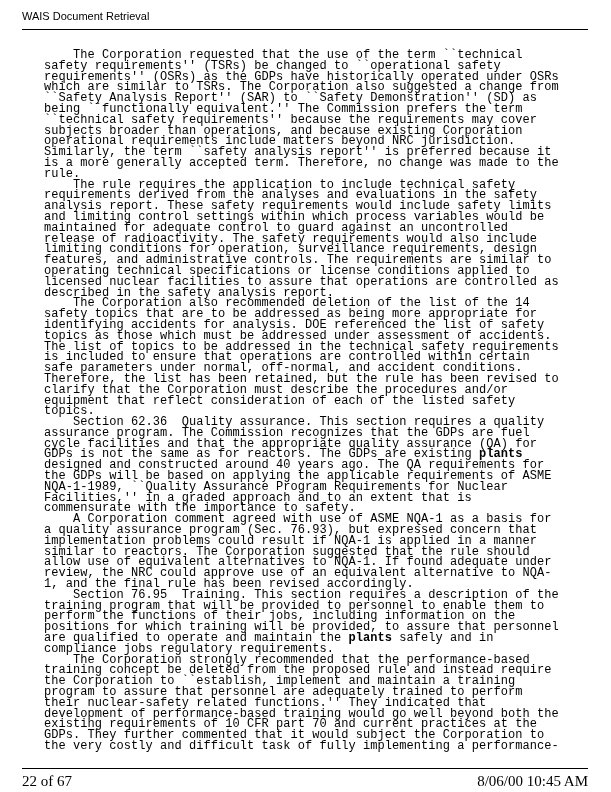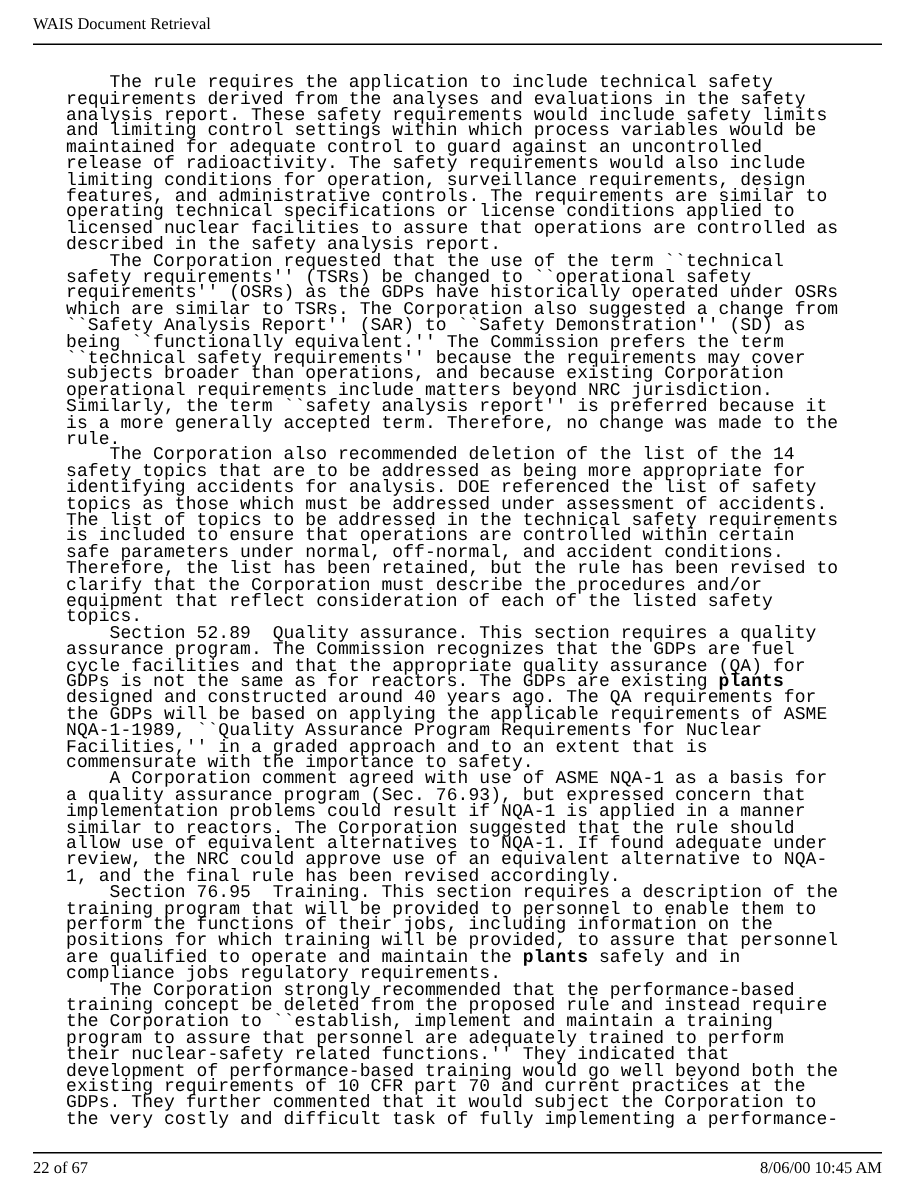--- a/index.html
+++ b/index.html
@@ -16,21 +16,21 @@
     overflow: hidden;
   }
   .print-header {
     position: absolute;
     top: 10px;
     left: 22px;
     right: 23px;
     display: flex;
     justify-content: space-between;
     align-items: baseline;
-    font-family: Liberation Serif, serif;
+    font-family: Liberation Sans, sans-serif;
     flex-direction: column;
   }
   .print-header .title {
     font-size: 11px;
     white-space: nowrap;
   }
   .print-header .url {
     font-size: 10px;
     white-space: nowrap;
   }
@@ -71,66 +71,66 @@
   }
   .print-footer {
     position: absolute;
     top: 773px;
     left: 22px;
     right: 23px;
     display: flex;
     justify-content: space-between;
     align-items: baseline;
     font-family: "Liberation Serif", serif;
-    font-size: 11px;
+    font-size: 15px;
   }
 </style>
 </head>
 <body>
 
 <div class="page">
 
   <div class="print-header">
     <span class="title">WAIS Document Retrieval</span>
   </div>
 
   <div class="header-rule"></div>
 
-  <div class="doc-body"><div class="paragraph"><span>    The rule requires the application to include technical safety
-requirements derived from the analyses and evaluations in the safety
-analysis report. These safety requirements would include safety limits
-and limiting control settings within which process variables would be
-maintained for adequate control to guard against an uncontrolled
-release of radioactivity. The safety requirements would also include
-limiting conditions for operation, surveillance requirements, design
-features, and administrative controls. The requirements are similar to
-operating technical specifications or license conditions applied to
-licensed nuclear facilities to assure that operations are controlled as
-described in the safety analysis report.</span></div><div class="paragraph"><span>    The Corporation requested that the use of the term ``technical
+  <div class="doc-body"><div class="paragraph"><span>    The Corporation requested that the use of the term ``technical
 safety requirements'' (TSRs) be changed to ``operational safety
 requirements'' (OSRs) as the GDPs have historically operated under OSRs
 which are similar to TSRs. The Corporation also suggested a change from
 ``Safety Analysis Report'' (SAR) to ``Safety Demonstration'' (SD) as
 being ``functionally equivalent.'' The Commission prefers the term
 ``technical safety requirements'' because the requirements may cover
 subjects broader than operations, and because existing Corporation
 operational requirements include matters beyond NRC jurisdiction.
 Similarly, the term ``safety analysis report'' is preferred because it
 is a more generally accepted term. Therefore, no change was made to the
-rule.</span></div><div class="paragraph"><span>    The Corporation also recommended deletion of the list of the 14
+rule.</span></div><div class="paragraph"><span>    The rule requires the application to include technical safety
+requirements derived from the analyses and evaluations in the safety
+analysis report. These safety requirements would include safety limits
+and limiting control settings within which process variables would be
+maintained for adequate control to guard against an uncontrolled
+release of radioactivity. The safety requirements would also include
+limiting conditions for operation, surveillance requirements, design
+features, and administrative controls. The requirements are similar to
+operating technical specifications or license conditions applied to
+licensed nuclear facilities to assure that operations are controlled as
+described in the safety analysis report.</span></div><div class="paragraph"><span>    The Corporation also recommended deletion of the list of the 14
 safety topics that are to be addressed as being more appropriate for
 identifying accidents for analysis. DOE referenced the list of safety
 topics as those which must be addressed under assessment of accidents.
 The list of topics to be addressed in the technical safety requirements
 is included to ensure that operations are controlled within certain
 safe parameters under normal, off-normal, and accident conditions.
 Therefore, the list has been retained, but the rule has been revised to
 clarify that the Corporation must describe the procedures and/or
 equipment that reflect consideration of each of the listed safety
-topics.</span></div><div class="paragraph"><span>    Section 52.89  Quality assurance. This section requires a quality
+topics.</span></div><div class="paragraph"><span>    Section 62.36  Quality assurance. This section requires a quality
 assurance program. The Commission recognizes that the GDPs are fuel
 cycle facilities and that the appropriate quality assurance (QA) for
 GDPs is not the same as for reactors. The GDPs are existing </span><span class="bold">plants</span><span>
 designed and constructed around 40 years ago. The QA requirements for
 the GDPs will be based on applying the applicable requirements of ASME
 NQA-1-1989, ``Quality Assurance Program Requirements for Nuclear
 Facilities,'' in a graded approach and to an extent that is
 commensurate with the importance to safety.</span></div><div class="paragraph"><span>    A Corporation comment agreed with use of ASME NQA-1 as a basis for
 a quality assurance program (Sec. 76.93), but expressed concern that
 implementation problems could result if NQA-1 is applied in a manner

